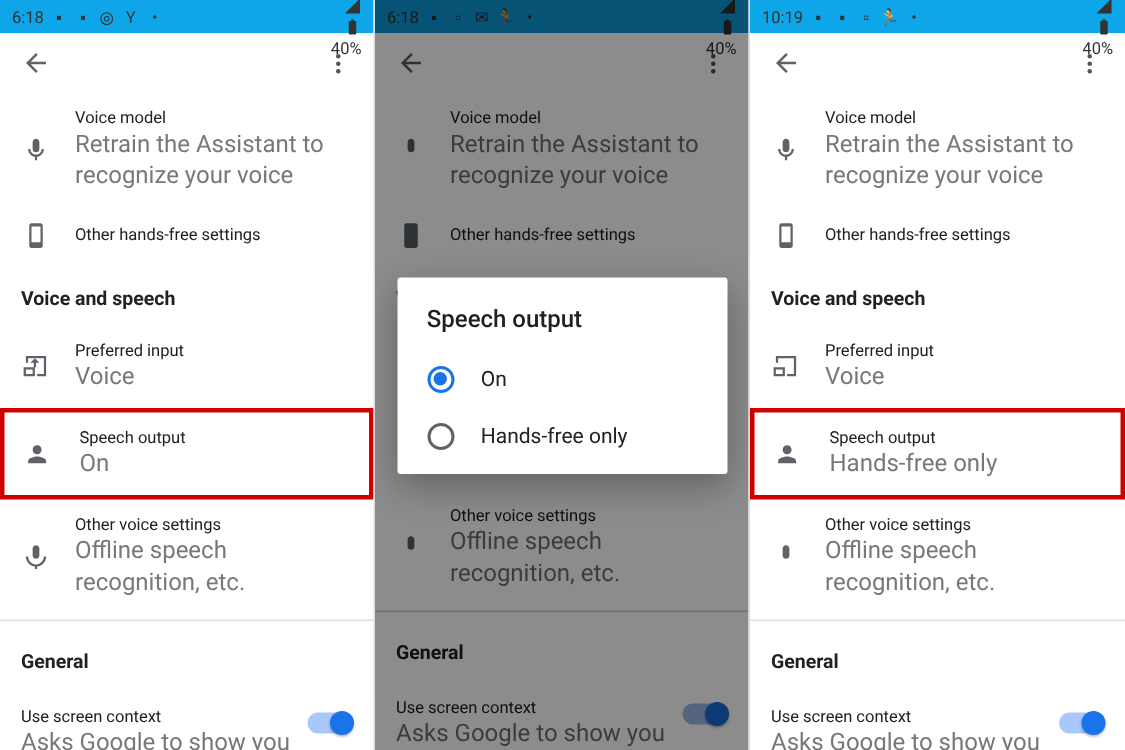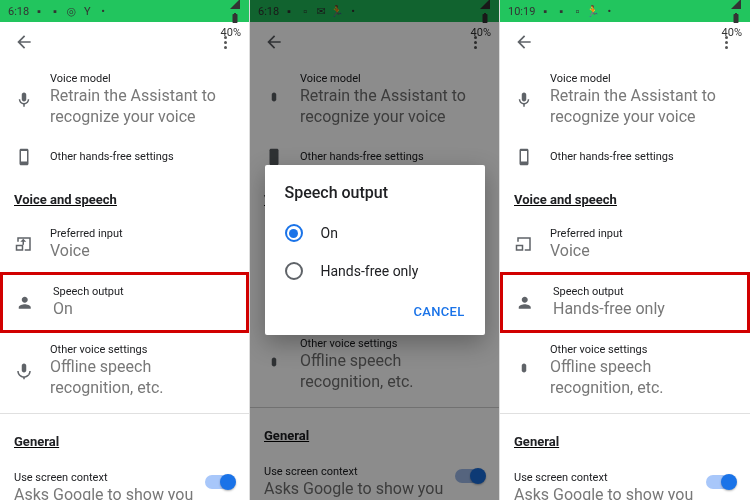--- a/index.html
+++ b/index.html
@@ -1,41 +1,41 @@
 <!DOCTYPE html>
 <html><head>
 <meta charset="utf-8">
 <style>
   * { box-sizing: border-box; margin: 0; padding: 0; }
   body { background: #f0f0f0; font-family: Roboto, Arial, sans-serif; }
   .stage { width: 750px; height: 500px; display: flex; gap: 0; background: #e8e8e8; }
   .phone { width: 250px; height: 500px; background: #fff; position: relative; overflow: hidden; border-right: 1px solid #ddd; }
   .phone:last-child { border-right: none; }
 
-  .statusbar { height: 22px; display: flex; align-items: center; justify-content: space-between; padding: 0 8px; font-size: 11px; color: #333; background: #22c55e; }
+  .statusbar { height: 22px; display: flex; align-items: center; justify-content: space-between; padding: 0 8px; font-size: 11px; color: #333; background: #0ea5e9; }
   .sb-left { display: flex; gap: 4px; align-items: center; }
   .sb-right { display: flex; gap: 2px; align-items: flex-end; flex-direction: column; }
   .sb-ic { width: 12px; height: 12px; display: inline-flex; align-items: center; justify-content: center; }
   .sb-ic svg { width: 12px; height: 12px; }
 
   .appbar { height: 40px; display: flex; align-items: center; padding: 0 8px; }
   .back { width: 32px; height: 32px; display: flex; align-items: center; justify-content: center; }
   .back svg { width: 20px; height: 20px; }
   .spacer { flex: 1; }
   .overflow { width: 32px; height: 32px; display: flex; align-items: center; justify-content: center; }
   .dotcol { display:flex; flex-direction: column; gap:2px; }
   .dotcol span { width:3px; height:3px; border-radius:50%; background:#555; }
 
   .row { display: flex; align-items: center; padding: 10px 14px 10px 14px; gap: 16px; position: relative; }
   .row .ic { width: 20px; display:flex; align-items:center; justify-content:center; flex-shrink:0; }
   .row .ic svg { width: 18px; height: 18px; fill: #5f6368; }
   .row .txt { flex: 1; min-width: 0; }
   .ttl { font-size: 11px; color: #202124; line-height: 1.3; }
   .sub { font-size: 16px; color: #787878; line-height: 1.3; }
-  .row.head { padding: 16px 14px 8px; text-decoration: underline; }
+  .row.head { padding: 16px 14px 8px; }
   .head .ttl { font-size: 13px; font-weight: 700; color: #202124; }
   .divider { height: 1px; background: #e0e0e0; margin: 4px 0; }
 
   .redbox { border: 3px solid #d10000; }
 
   .sw-row { display:flex; align-items:flex-start; padding: 12px 14px; gap: 10px; }
   .sw-row .txt { flex:1; }
   .switch { width: 30px; height: 14px; border-radius: 7px; background: #ccc; position: relative; flex-shrink: 0; margin-top: 4px;}
   .switch::after { content:''; position:absolute; width:16px; height:16px; border-radius:50%; background:#fff; box-shadow:0 1px 2px rgba(0,0,0,.3); top:-1px; left:-1px; }
   .switch.on { background: #a8c7fa; }
@@ -305,23 +305,20 @@
       <div class="dialog">
         <div class="dlg-title">Speech output</div>
         <div class="option">
           <div class="radio sel"></div>
           <div class="opt-lbl">On</div>
         </div>
         <div class="option">
           <div class="radio"></div>
           <div class="opt-lbl">Hands-free only</div>
         </div>
-        <div class="dlg-actions">
-          <div class="dlg-btn">CANCEL</div>
-        </div>
       </div>
     </div>
   </div>
 
   <div class="phone">
     <div class="statusbar">
       <div class="sb-left">
         <span>10:19</span>
         <span class="sb-ic">▪</span>
         <span class="sb-ic">▪</span>

